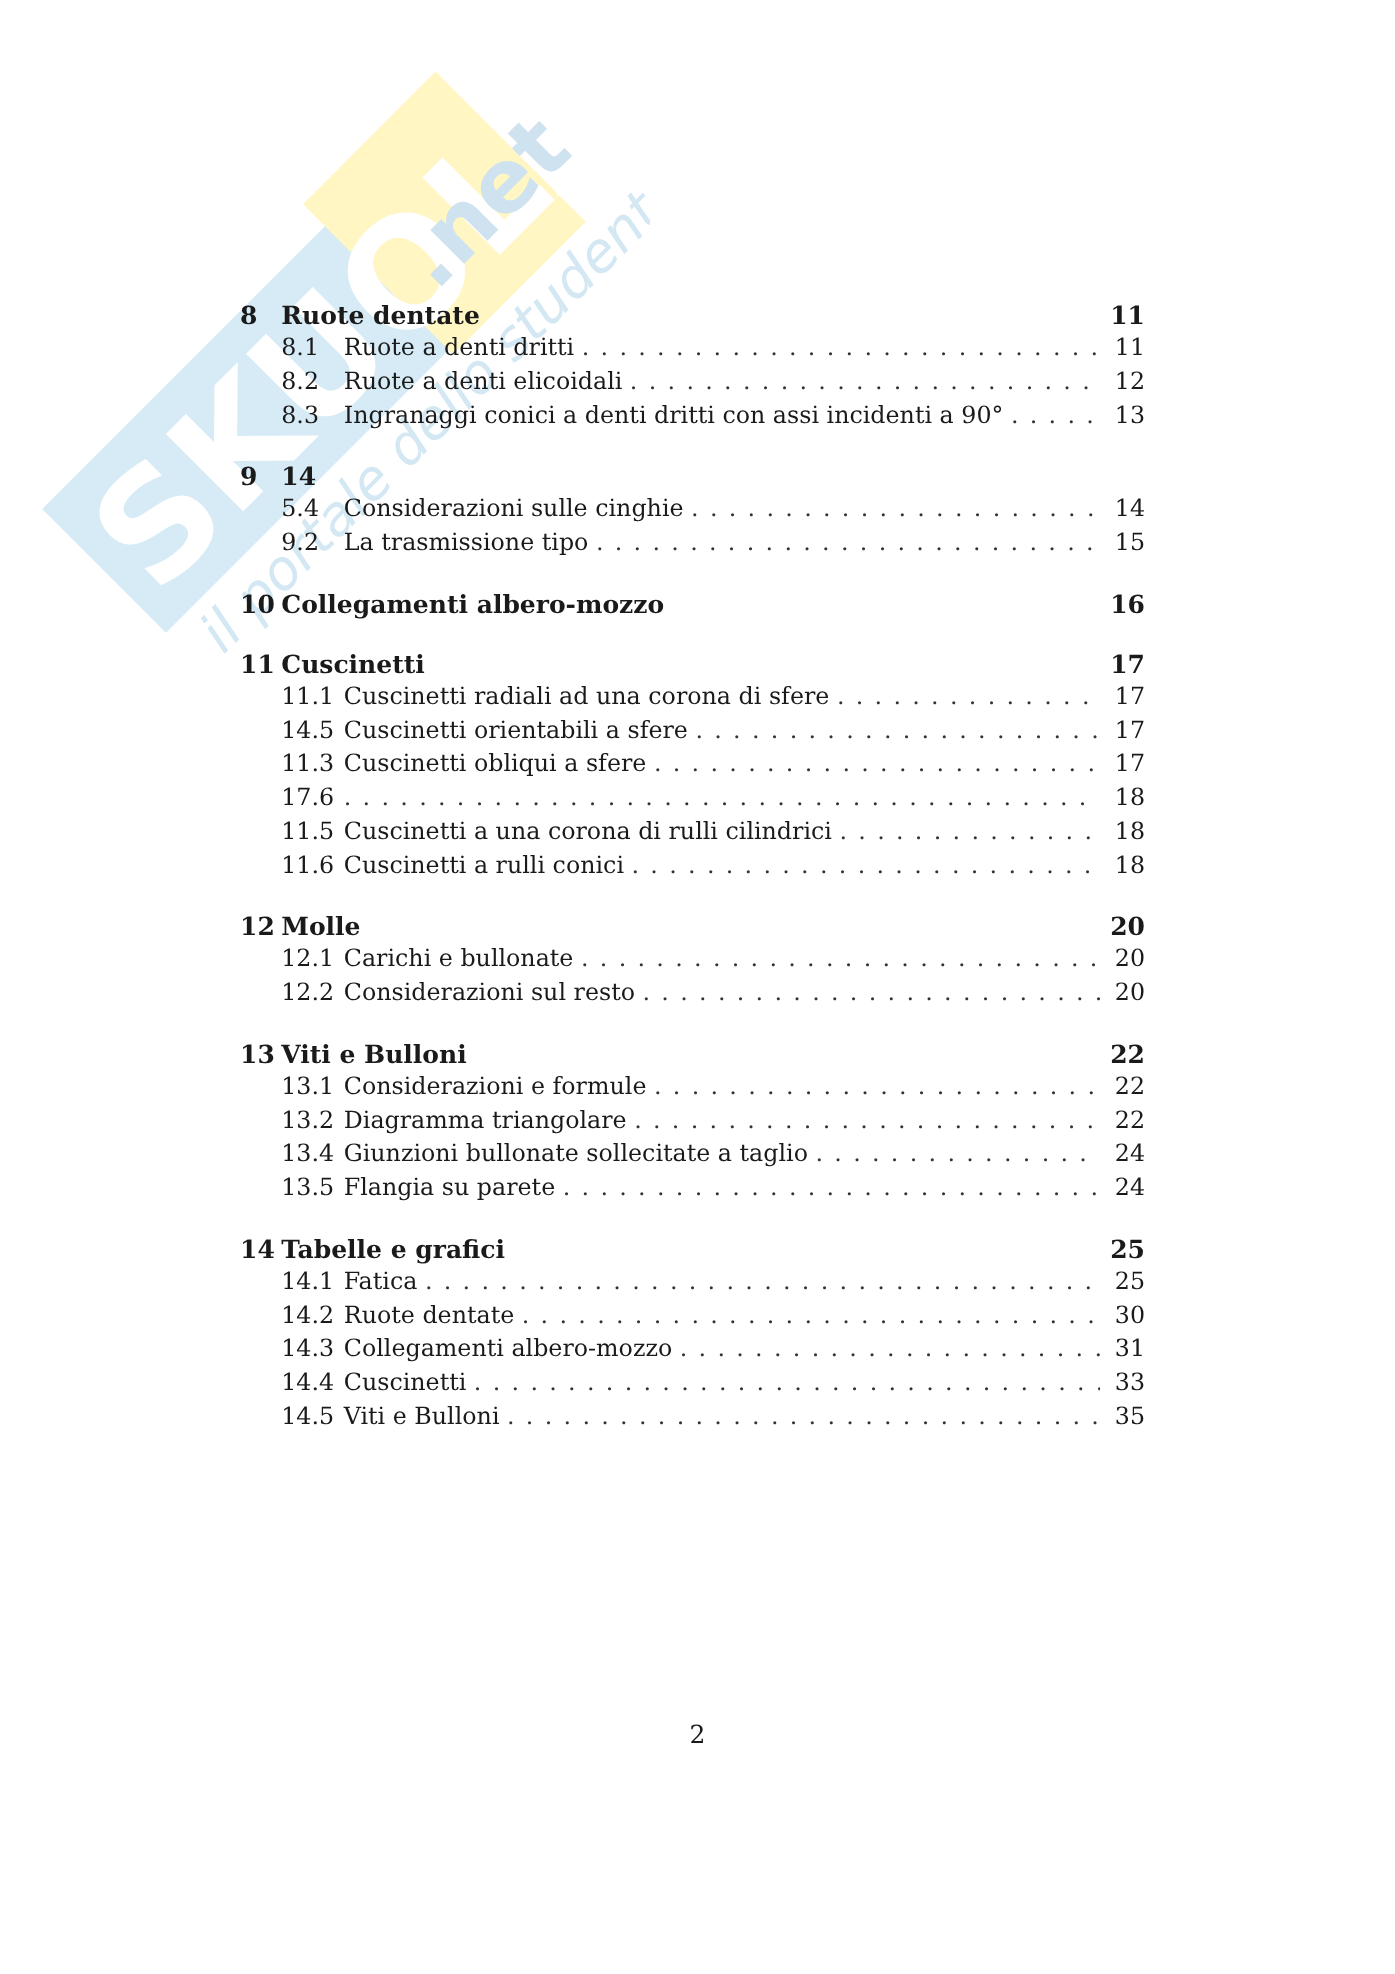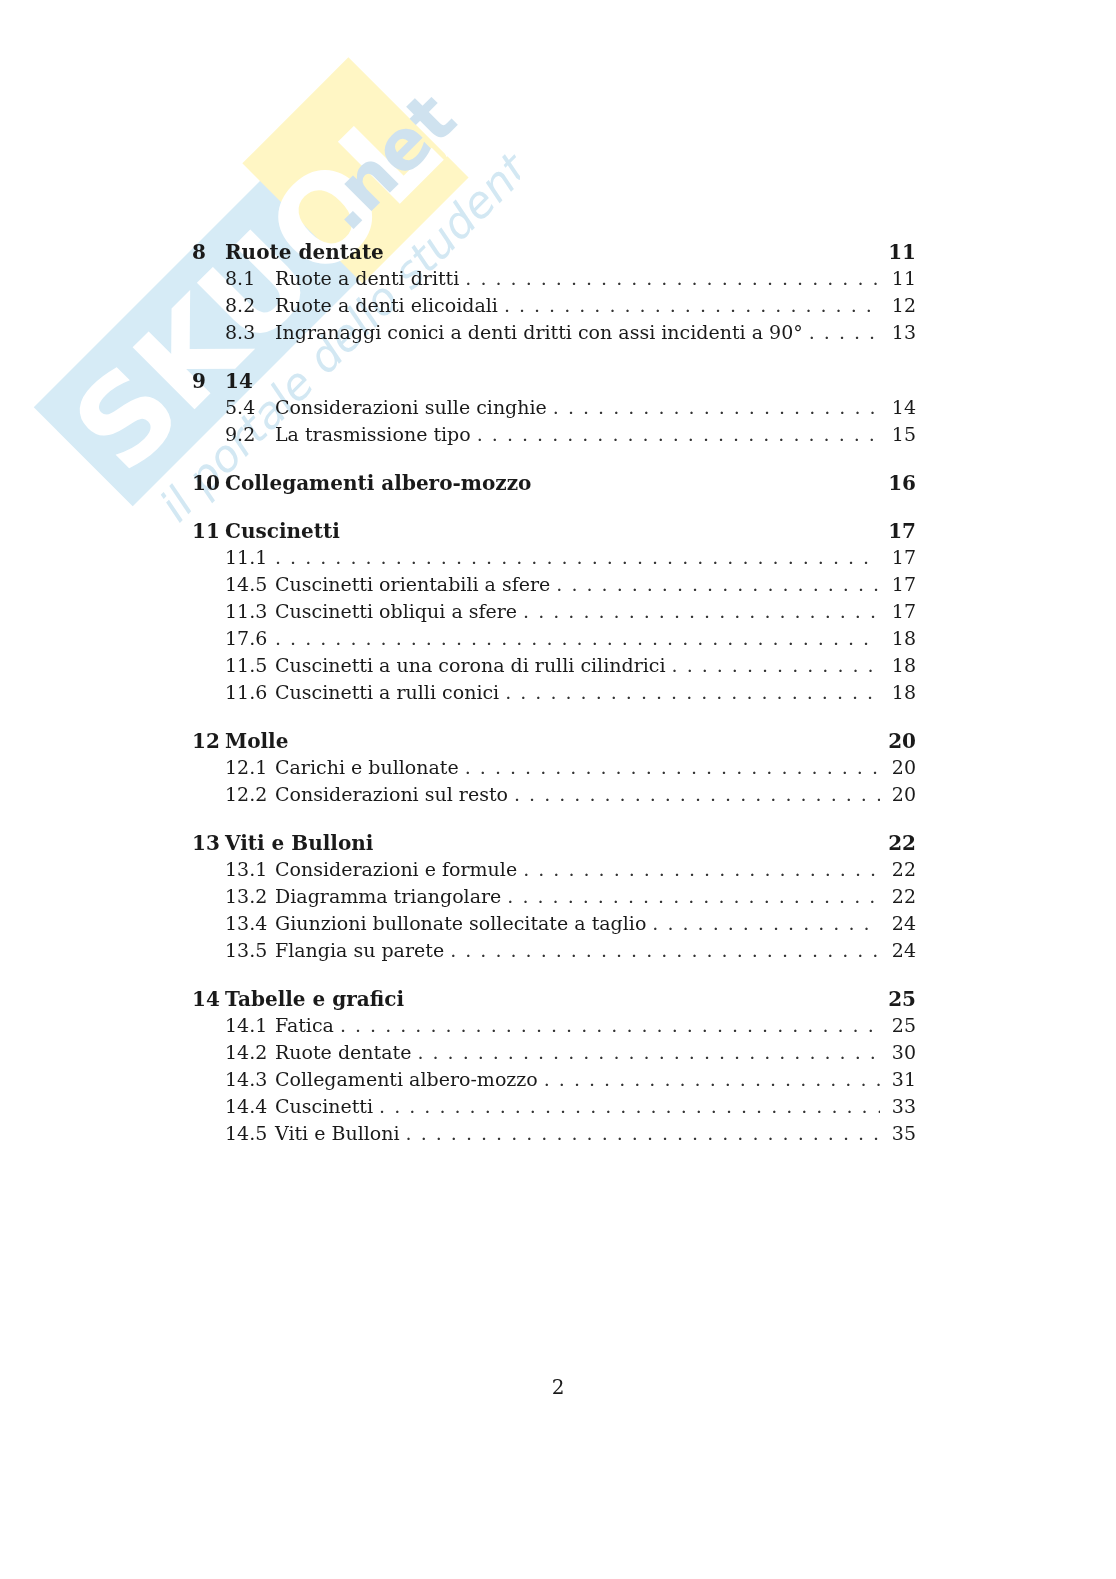--- a/index.html
+++ b/index.html
@@ -87,20 +87,21 @@
     </div>
   </div>
     <div class="chapter">
     <div class="ch-row">
       <span class="ch-num">11</span>
       <span class="ch-title">Cuscinetti</span>
       <span class="ch-page">17</span>
     </div>
   <div class="sec-row">
     <span class="sec-num">11.1</span>
+    <span class="sec-title">Cuscinetti radiali ad una corona di sfere</span>
     <span class="dots"></span>
     <span class="sec-page">17</span>
   </div>
       <div class="sec-row">
     <span class="sec-num">14.5</span>
     <span class="sec-title">Cuscinetti orientabili a sfere</span>
     <span class="dots"></span>
     <span class="sec-page">17</span>
   </div>
       <div class="sec-row">

